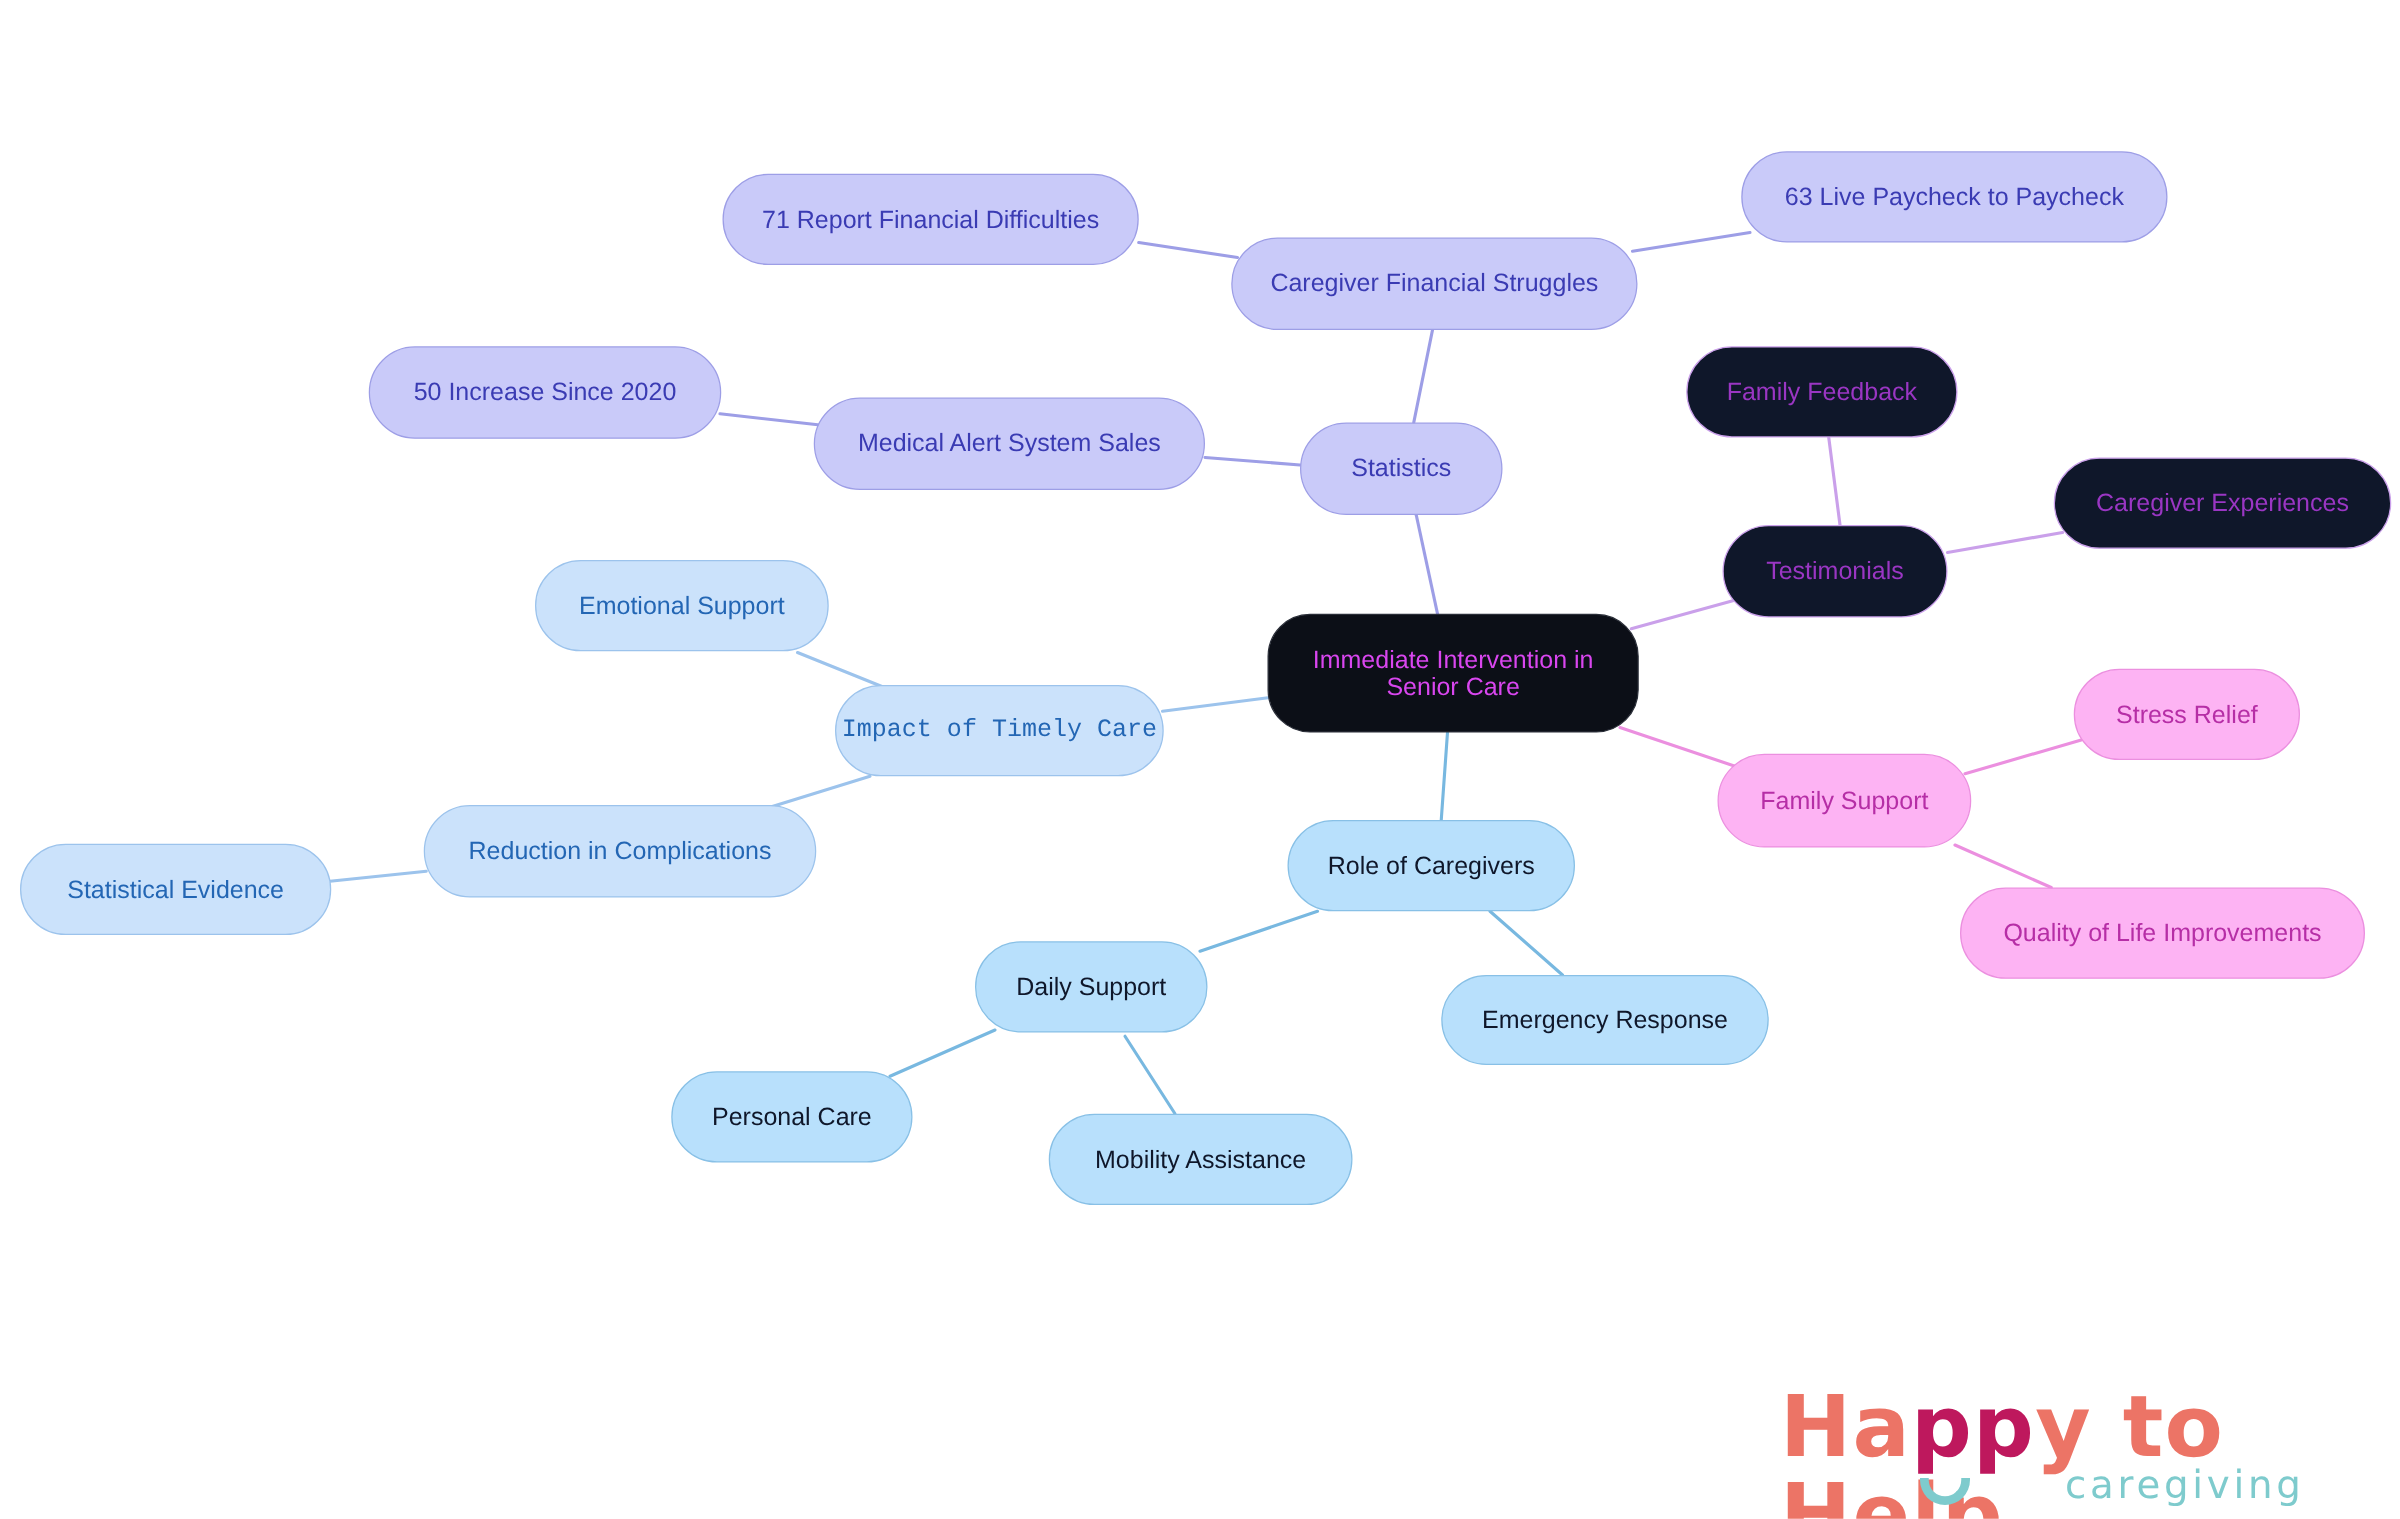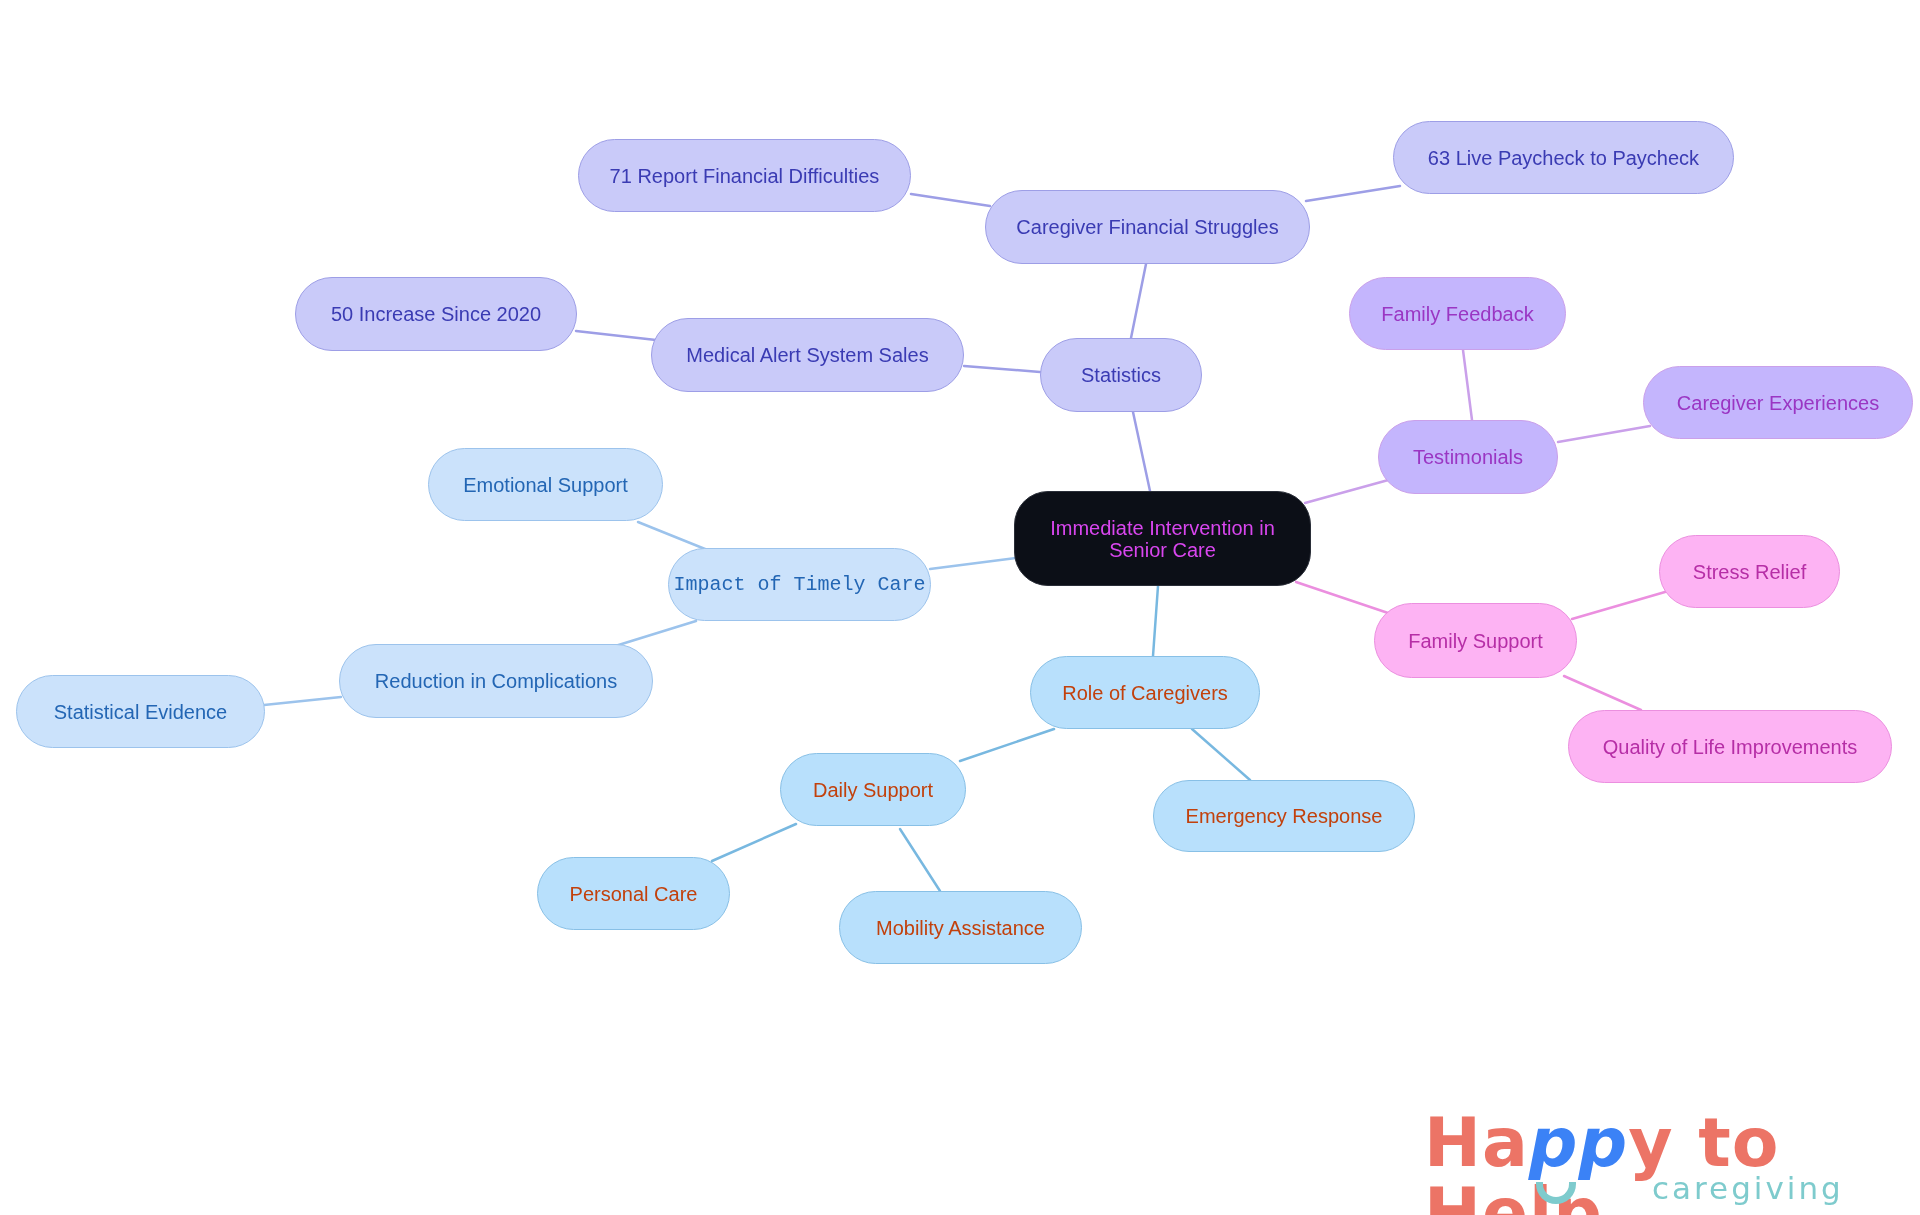--- a/index.html
+++ b/index.html
@@ -7,27 +7,27 @@
          font-family: "Liberation Sans", "DejaVu Sans", sans-serif; }
   #edges { position: absolute; left: 0; top: 0; width: 1920px; height: 1215px; }
   .node {
     position: absolute; box-sizing: border-box;
     display: flex; align-items: center; justify-content: center; text-align: center;
     border-radius: 38px; border: 1.5px solid; font-size: 20px; line-height: 22px;
     padding: 0 14px; white-space: nowrap;
   }
   .node.root { background: #0c0f17; border-color: #2a2e38; color: #d946ef; white-space: normal; font-size: 20px; line-height: 22px; border-radius: 34px; }
   .node.stat { background: #c9caf9; border-color: #9d9ee6; color: #3a3bb3; }
-  .node.test { background: #c4b5fd; border-color: #caa0ea; color: #9a36c3; }
+  .node.test { background: #0f172a; border-color: #caa0ea; color: #9a36c3; }
   .node.fam  { background: #fdb3f3; border-color: #eb8fdf; color: #b62ea6; }
-  .node.care { background: #b8e0fc; border-color: #88c0e6; color: #c2410c; }
+  .node.care { background: #b8e0fc; border-color: #88c0e6; color: #0f172a; }
   .node.imp  { background: #cbe2fb; border-color: #9cc3ec; color: #2366b4; }
   #logo { position: absolute; left: 1424px; top: 1108px; width: 480px; height: 100px; }
   #logo .l1 { position: absolute; left: 0; top: 0; font-weight: bold; font-size: 68px; letter-spacing: 1px; color: #ec7466; line-height: 70px; font-family: "DejaVu Sans", sans-serif; }
-  #logo .l1 .pp { color: #3b82f6; font-style: italic; }
+  #logo .l1 .pp { color: #be185d; }
   #logo .l2 { position: absolute; left: 228px; top: 62px; font-size: 31px; letter-spacing: 3px; color: #7ecbcd; font-family: "DejaVu Sans", sans-serif; text-align: right; }
   #logo .smile { position: absolute; left: 112px; top: 74px; width: 40px; height: 22px; border: 7px solid #7ecbcd; border-top: none; border-radius: 0 0 26px 26px; box-sizing: border-box; }
 </style>
 </head>
 <body>
 
 <svg id="edges" xmlns="http://www.w3.org/2000/svg">
   <g stroke-width="2.5" fill="none" stroke-linecap="round">
 
     <line x1="1150" y1="491" x2="1133" y2="412" stroke="#9d9ee6"></line>

